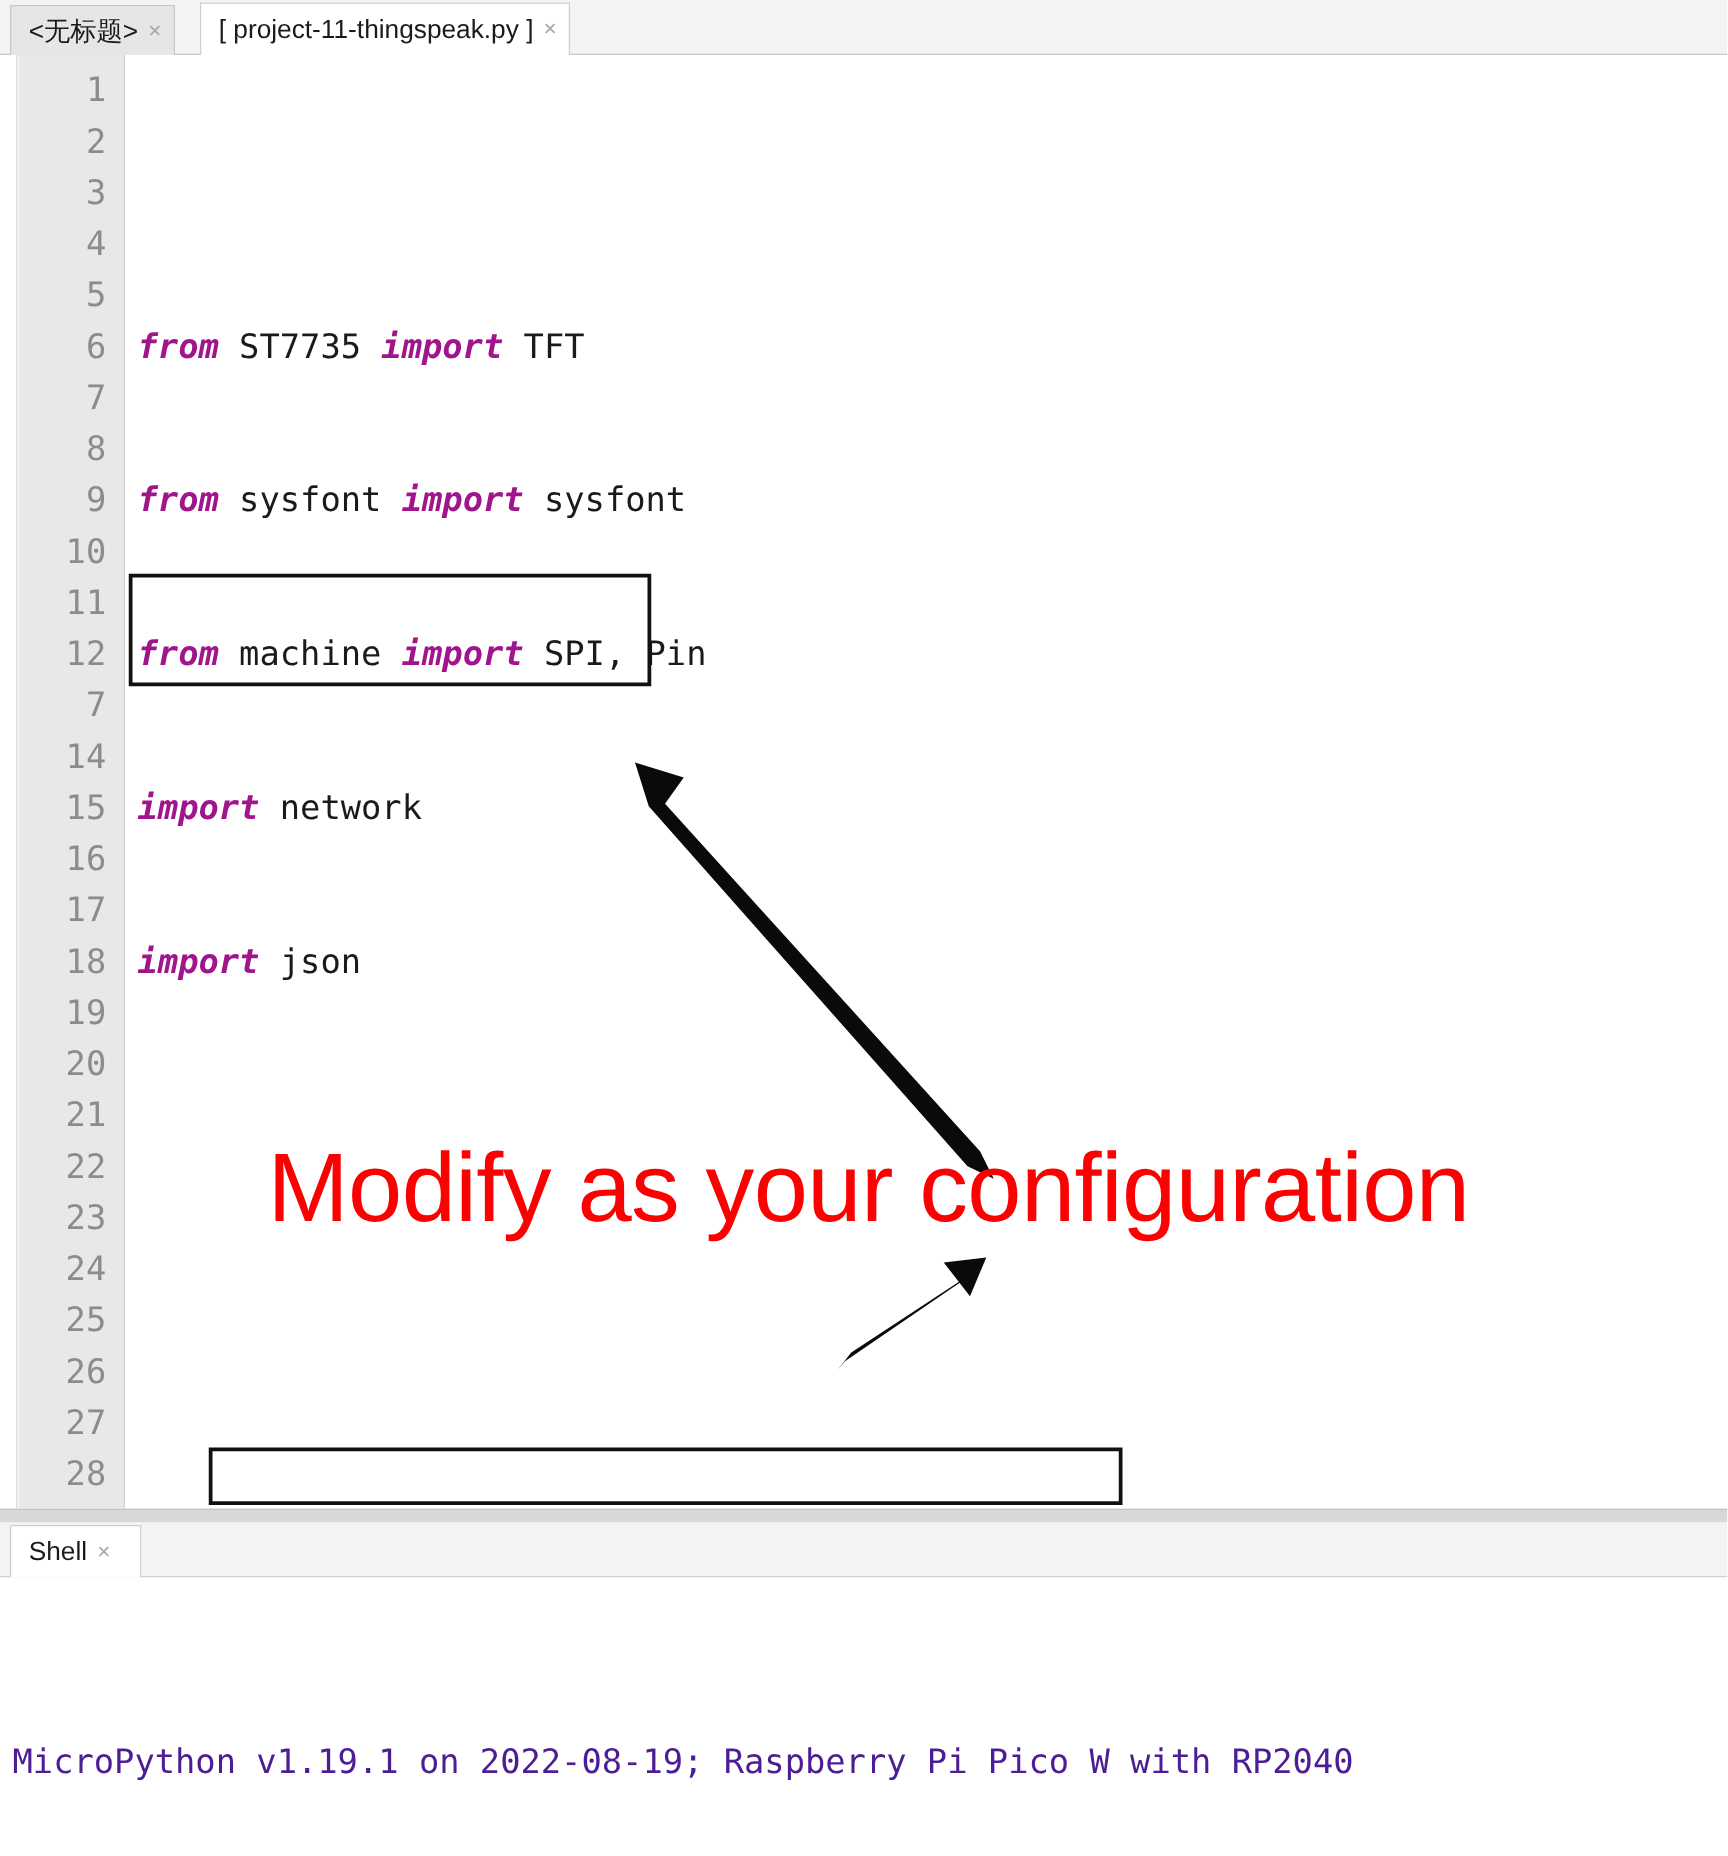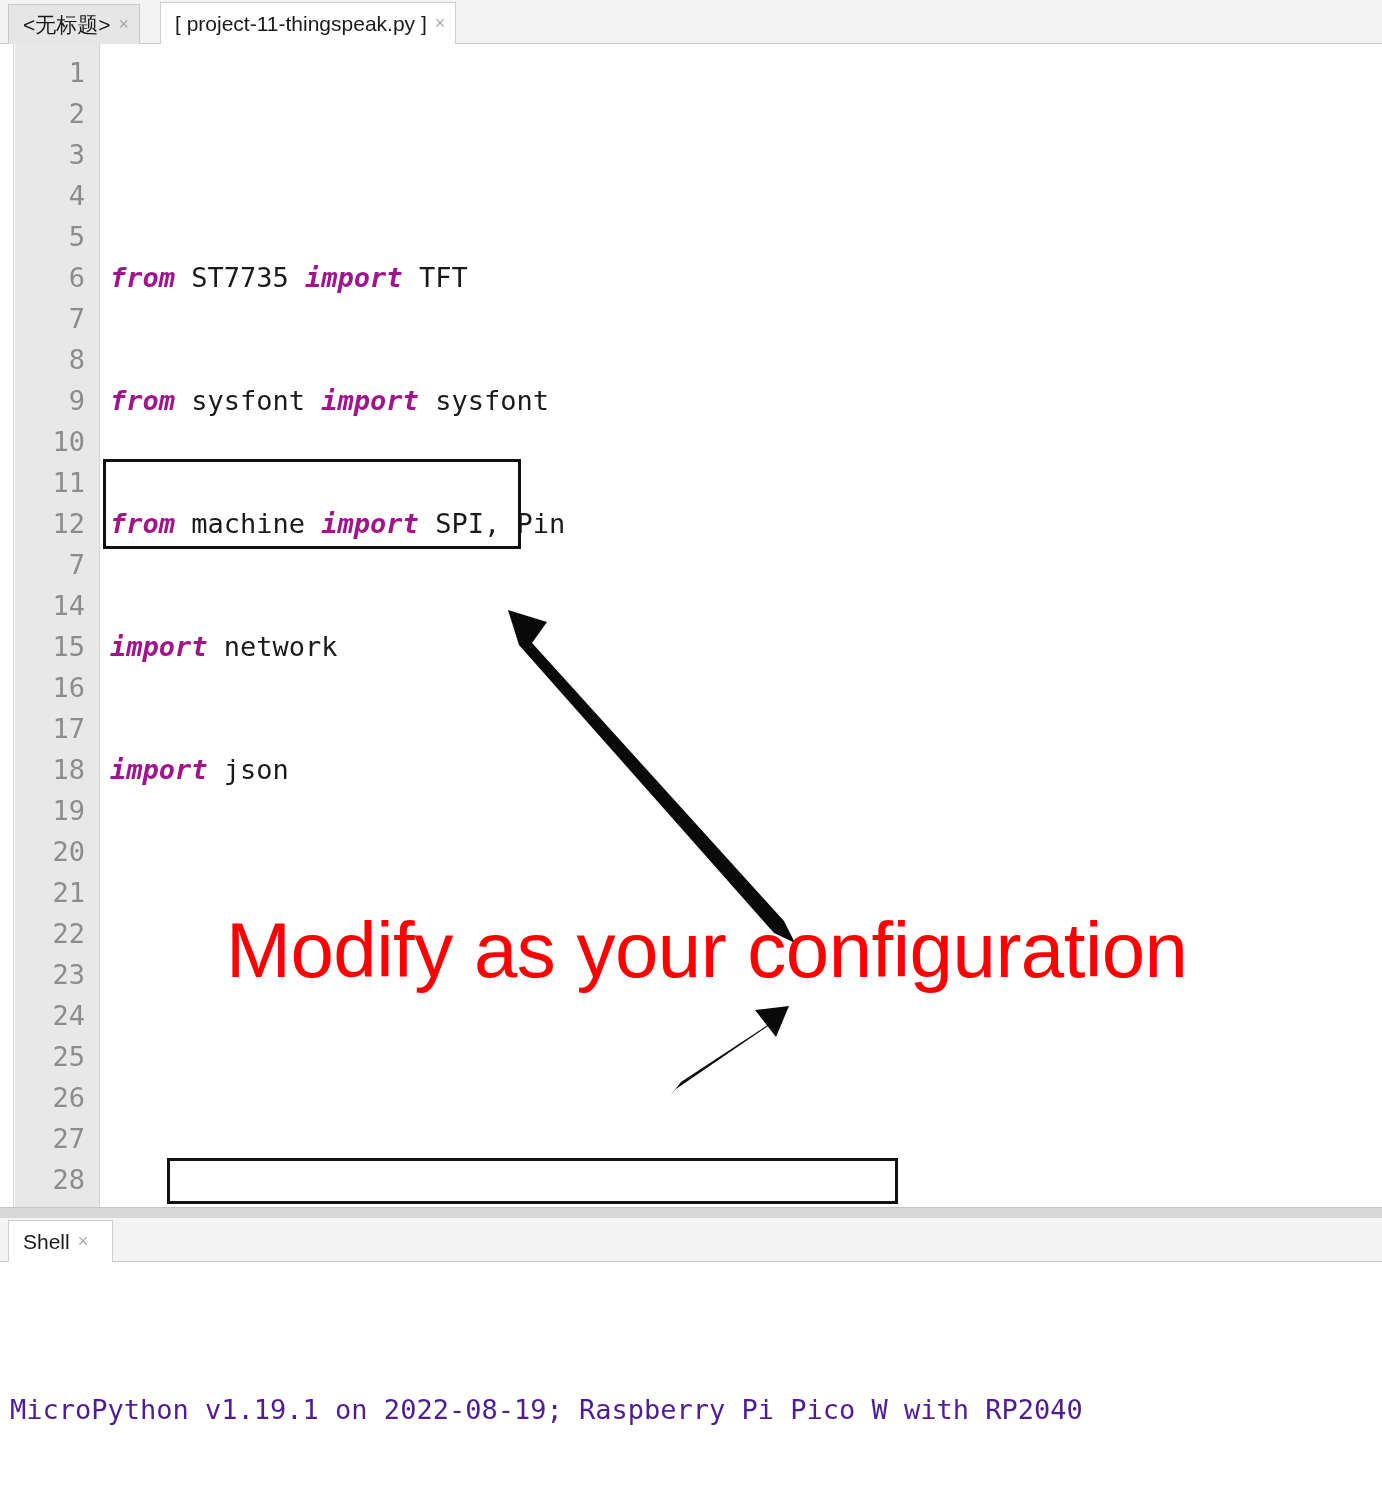--- a/index.html
+++ b/index.html
@@ -122,21 +122,21 @@
   .arrow-layer {
     position: absolute;
     left: 0; top: 0;
     width: 1382px; height: 1485px;
     pointer-events: none;
   }
 
   
   .redtext {
     position: absolute;
-    left: 226px;
+    left: 214px;
     top: 905px;
     font-family: "Liberation Sans", sans-serif;
     font-size: 78px;
     font-weight: 400;
     color: #fb0101;
     white-space: nowrap;
     letter-spacing: -0.5px;
   }
 
   

